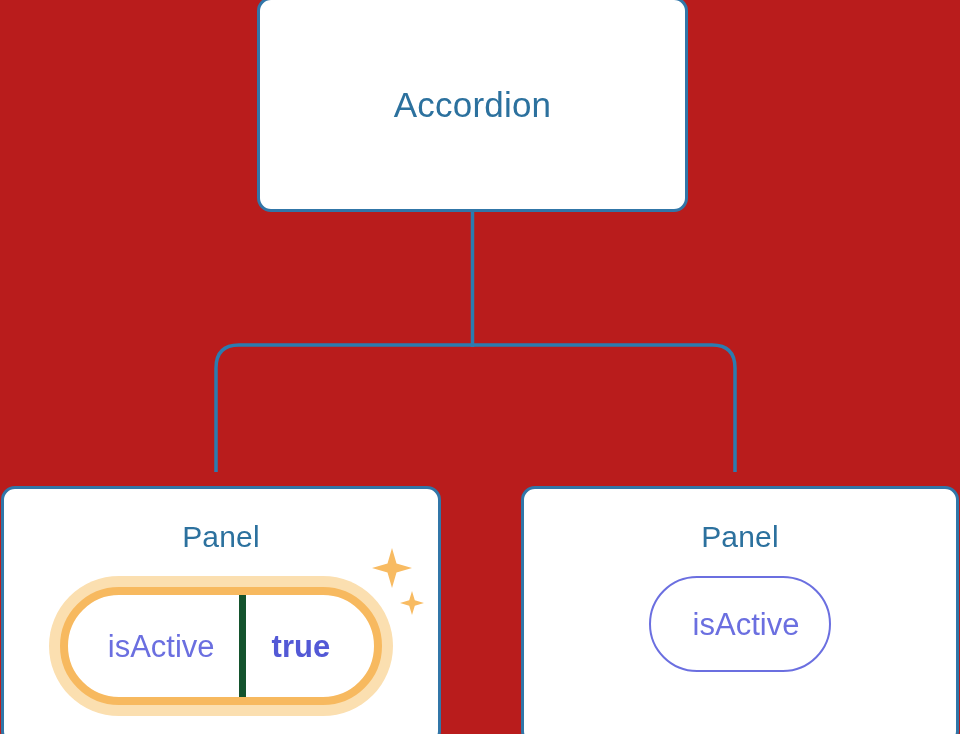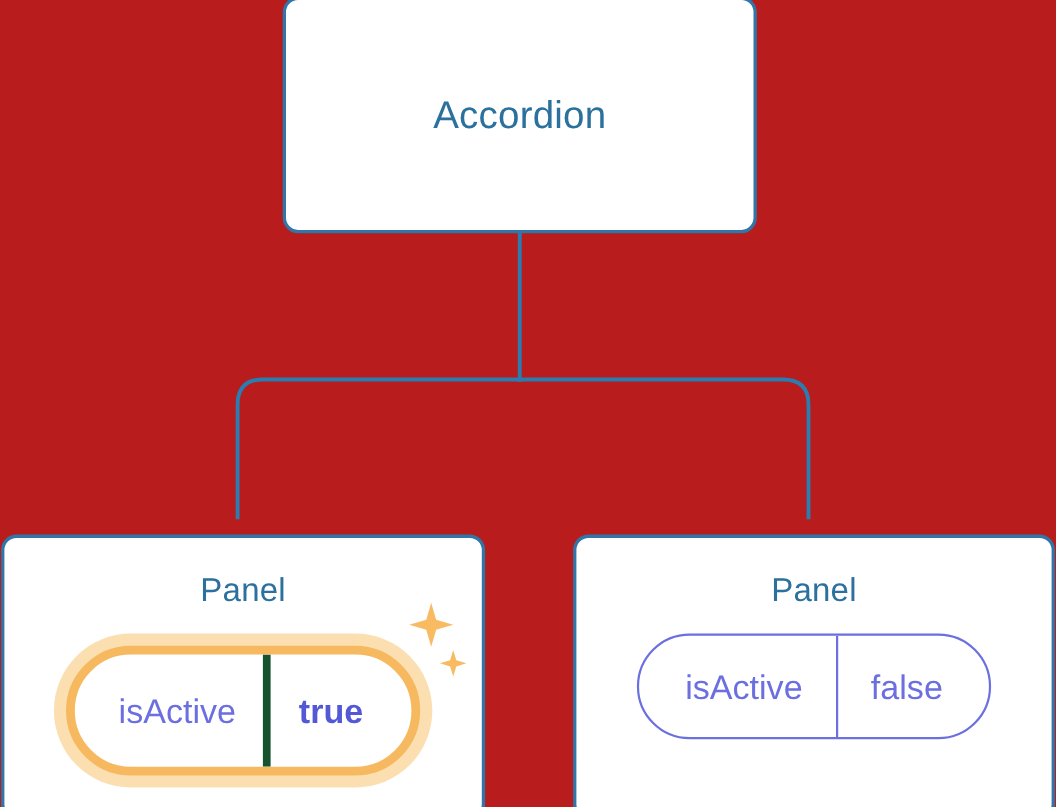--- a/index.html
+++ b/index.html
@@ -172,18 +172,17 @@
       </svg>
     </div>
   </div>
 
   <div class="node node-child" id="node-panel-1">
     <div class="node-title">Panel</div>
 
     <div class="pill-wrap">
       <div class="pill">
         <div class="pill-key">isActive</div>
-        <div class="pill-val">false</div>
       </div>
     </div>
   </div>
 
 </div>
 
 </body></html>

